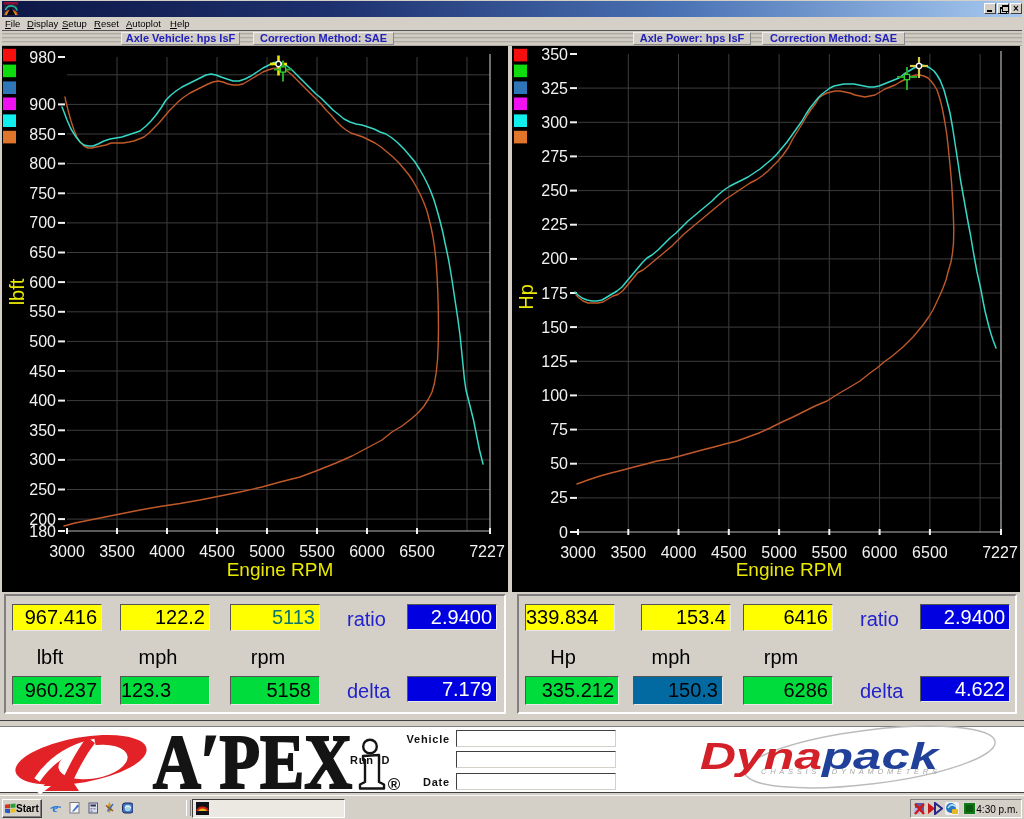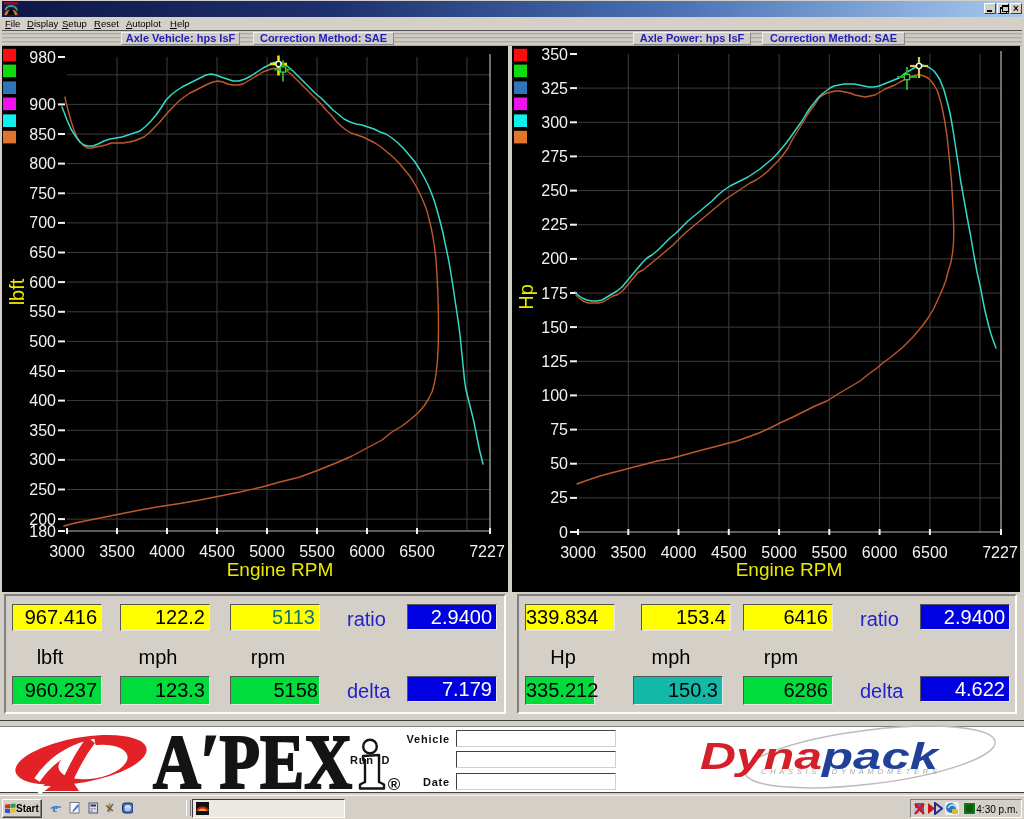--- a/index.html
+++ b/index.html
@@ -227,36 +227,36 @@
     </svg>
   </div>
 <div style="position:absolute;left:4px;top:594px;width:502px;height:120px;border:2px solid;border-color:#808080 #fdfdfd #fdfdfd #808080;box-sizing:border-box;">
     <div style="position:absolute;left:6px;top:8px;width:90px;height:27px;background:#ffff00;border:1px solid #555;border-right-color:#e8e8e8;border-bottom-color:#e8e8e8;box-sizing:border-box;color:#000;font-size:20px;text-align:right;padding-right:4px;line-height:25px;">967.416</div>
     <div style="position:absolute;left:114px;top:8px;width:90px;height:27px;background:#ffff00;border:1px solid #555;border-right-color:#e8e8e8;border-bottom-color:#e8e8e8;box-sizing:border-box;color:#000;font-size:20px;text-align:right;padding-right:4px;line-height:25px;">122.2</div>
     <div style="position:absolute;left:224px;top:8px;width:90px;height:27px;background:#ffff00;border:1px solid #555;border-right-color:#e8e8e8;border-bottom-color:#e8e8e8;box-sizing:border-box;color:#0f766e;font-size:20px;text-align:right;padding-right:4px;line-height:25px;">5113</div>
     <div style="position:absolute;left:-1px;top:50px;width:90px;text-align:center;color:#000;font-size:20px;">lbft</div>
     <div style="position:absolute;left:107px;top:50px;width:90px;text-align:center;color:#000;font-size:20px;">mph</div>
     <div style="position:absolute;left:217px;top:50px;width:90px;text-align:center;color:#000;font-size:20px;">rpm</div>
     <div style="position:absolute;left:6px;top:80px;width:90px;height:29px;background:#00dc3c;border:1px solid #555;border-right-color:#e8e8e8;border-bottom-color:#e8e8e8;box-sizing:border-box;color:#000;font-size:20px;text-align:right;padding-right:4px;line-height:27px;">960.237</div>
-    <div style="position:absolute;left:114px;top:80px;width:90px;height:29px;background:#00dc3c;border:1px solid #555;border-right-color:#e8e8e8;border-bottom-color:#e8e8e8;box-sizing:border-box;color:#000;font-size:20px;text-align:right;padding-right:4px;line-height:27px;">123.3</div>
-    <div style="position:absolute;left:224px;top:80px;width:90px;height:29px;background:#00dc3c;border:1px solid #555;border-right-color:#e8e8e8;border-bottom-color:#e8e8e8;box-sizing:border-box;color:#000;font-size:20px;text-align:right;padding-right:1px;line-height:27px;">5158</div>
+    <div style="position:absolute;left:114px;top:80px;width:90px;height:29px;background:#00dc3c;border:1px solid #555;border-right-color:#e8e8e8;border-bottom-color:#e8e8e8;box-sizing:border-box;color:#000;font-size:20px;padding-right:4px;line-height:27px;">123.3</div>
+    <div style="position:absolute;left:224px;top:80px;width:90px;height:29px;background:#00dc3c;border:1px solid #555;border-right-color:#e8e8e8;border-bottom-color:#e8e8e8;box-sizing:border-box;color:#000;font-size:20px;text-align:right;padding-right:8px;line-height:27px;">5158</div>
     <div style="position:absolute;left:341px;top:12px;width:60px;text-align:left;color:#2222cc;font-size:20px;">ratio</div>
     <div style="position:absolute;left:401px;top:8px;width:90px;height:26px;background:#0000e0;border:1px solid #555;border-right-color:#e8e8e8;border-bottom-color:#e8e8e8;box-sizing:border-box;color:#fff;font-size:20px;text-align:right;padding-right:4px;line-height:24px;">2.9400</div>
     <div style="position:absolute;left:341px;top:84px;width:60px;text-align:left;color:#2222cc;font-size:20px;">delta</div>
     <div style="position:absolute;left:401px;top:80px;width:90px;height:26px;background:#0000e0;border:1px solid #555;border-right-color:#e8e8e8;border-bottom-color:#e8e8e8;box-sizing:border-box;color:#fff;font-size:20px;text-align:right;padding-right:4px;line-height:24px;">7.179</div>
   </div>
 <div style="position:absolute;left:517px;top:594px;width:500px;height:120px;border:2px solid;border-color:#808080 #fdfdfd #fdfdfd #808080;box-sizing:border-box;">
     <div style="position:absolute;left:6px;top:8px;width:90px;height:27px;background:#ffff00;border:1px solid #555;border-right-color:#e8e8e8;border-bottom-color:#e8e8e8;box-sizing:border-box;color:#000;font-size:20px;text-align:right;padding-right:20px;line-height:25px;">339.834</div>
     <div style="position:absolute;left:122px;top:8px;width:90px;height:27px;background:#ffff00;border:1px solid #555;border-right-color:#e8e8e8;border-bottom-color:#e8e8e8;box-sizing:border-box;color:#000;font-size:20px;text-align:right;padding-right:4px;line-height:25px;">153.4</div>
     <div style="position:absolute;left:224px;top:8px;width:90px;height:27px;background:#ffff00;border:1px solid #555;border-right-color:#e8e8e8;border-bottom-color:#e8e8e8;box-sizing:border-box;color:#000;font-size:20px;text-align:right;padding-right:4px;line-height:25px;">6416</div>
     <div style="position:absolute;left:-1px;top:50px;width:90px;text-align:center;color:#000;font-size:20px;">Hp</div>
     <div style="position:absolute;left:107px;top:50px;width:90px;text-align:center;color:#000;font-size:20px;">mph</div>
     <div style="position:absolute;left:217px;top:50px;width:90px;text-align:center;color:#000;font-size:20px;">rpm</div>
-    <div style="position:absolute;left:6px;top:80px;width:70px;height:29px;background:#00dc3c;border:1px solid #555;border-right-color:#e8e8e8;border-bottom-color:#e8e8e8;box-sizing:border-box;color:#000;font-size:20px;text-align:right;padding-right:4px;line-height:27px;">335.212</div>
-    <div style="position:absolute;left:114px;top:80px;width:90px;height:29px;background:#14b8a6;border:1px solid #555;border-right-color:#e8e8e8;border-bottom-color:#e8e8e8;box-sizing:border-box;color:#000;font-size:20px;text-align:right;padding-right:4px;line-height:27px;">150.3</div>
+    <div style="position:absolute;left:6px;top:80px;width:94px;height:29px;background:#00dc3c;border:1px solid #555;border-right-color:#e8e8e8;border-bottom-color:#e8e8e8;box-sizing:border-box;color:#000;font-size:20px;text-align:right;padding-right:4px;line-height:27px;">335.212</div>
+    <div style="position:absolute;left:114px;top:80px;width:90px;height:29px;background:#0369a1;border:1px solid #555;border-right-color:#e8e8e8;border-bottom-color:#e8e8e8;box-sizing:border-box;color:#000;font-size:20px;text-align:right;padding-right:4px;line-height:27px;">150.3</div>
     <div style="position:absolute;left:224px;top:80px;width:90px;height:29px;background:#00dc3c;border:1px solid #555;border-right-color:#e8e8e8;border-bottom-color:#e8e8e8;box-sizing:border-box;color:#000;font-size:20px;text-align:right;padding-right:4px;line-height:27px;">6286</div>
     <div style="position:absolute;left:341px;top:12px;width:60px;text-align:left;color:#2222cc;font-size:20px;">ratio</div>
     <div style="position:absolute;left:401px;top:8px;width:90px;height:26px;background:#0000e0;border:1px solid #555;border-right-color:#e8e8e8;border-bottom-color:#e8e8e8;box-sizing:border-box;color:#fff;font-size:20px;text-align:right;padding-right:4px;line-height:24px;">2.9400</div>
     <div style="position:absolute;left:341px;top:84px;width:60px;text-align:left;color:#2222cc;font-size:20px;">delta</div>
     <div style="position:absolute;left:401px;top:80px;width:90px;height:26px;background:#0000e0;border:1px solid #555;border-right-color:#e8e8e8;border-bottom-color:#e8e8e8;box-sizing:border-box;color:#fff;font-size:20px;text-align:right;padding-right:4px;line-height:24px;">4.622</div>
   </div>
 <div class="abs" style="left:0;top:720px;width:1024px;height:1px;background:#404040;"></div>
 <div class="abs" style="left:0;top:726px;width:1024px;height:67px;background:#fff;border-top:1px solid #808080;border-bottom:1px solid #404040;box-sizing:border-box;"></div>
 <svg width="400" height="70" viewBox="0 0 400 70" style="position:absolute;left:15px;top:726px;overflow:visible">
 <g>

